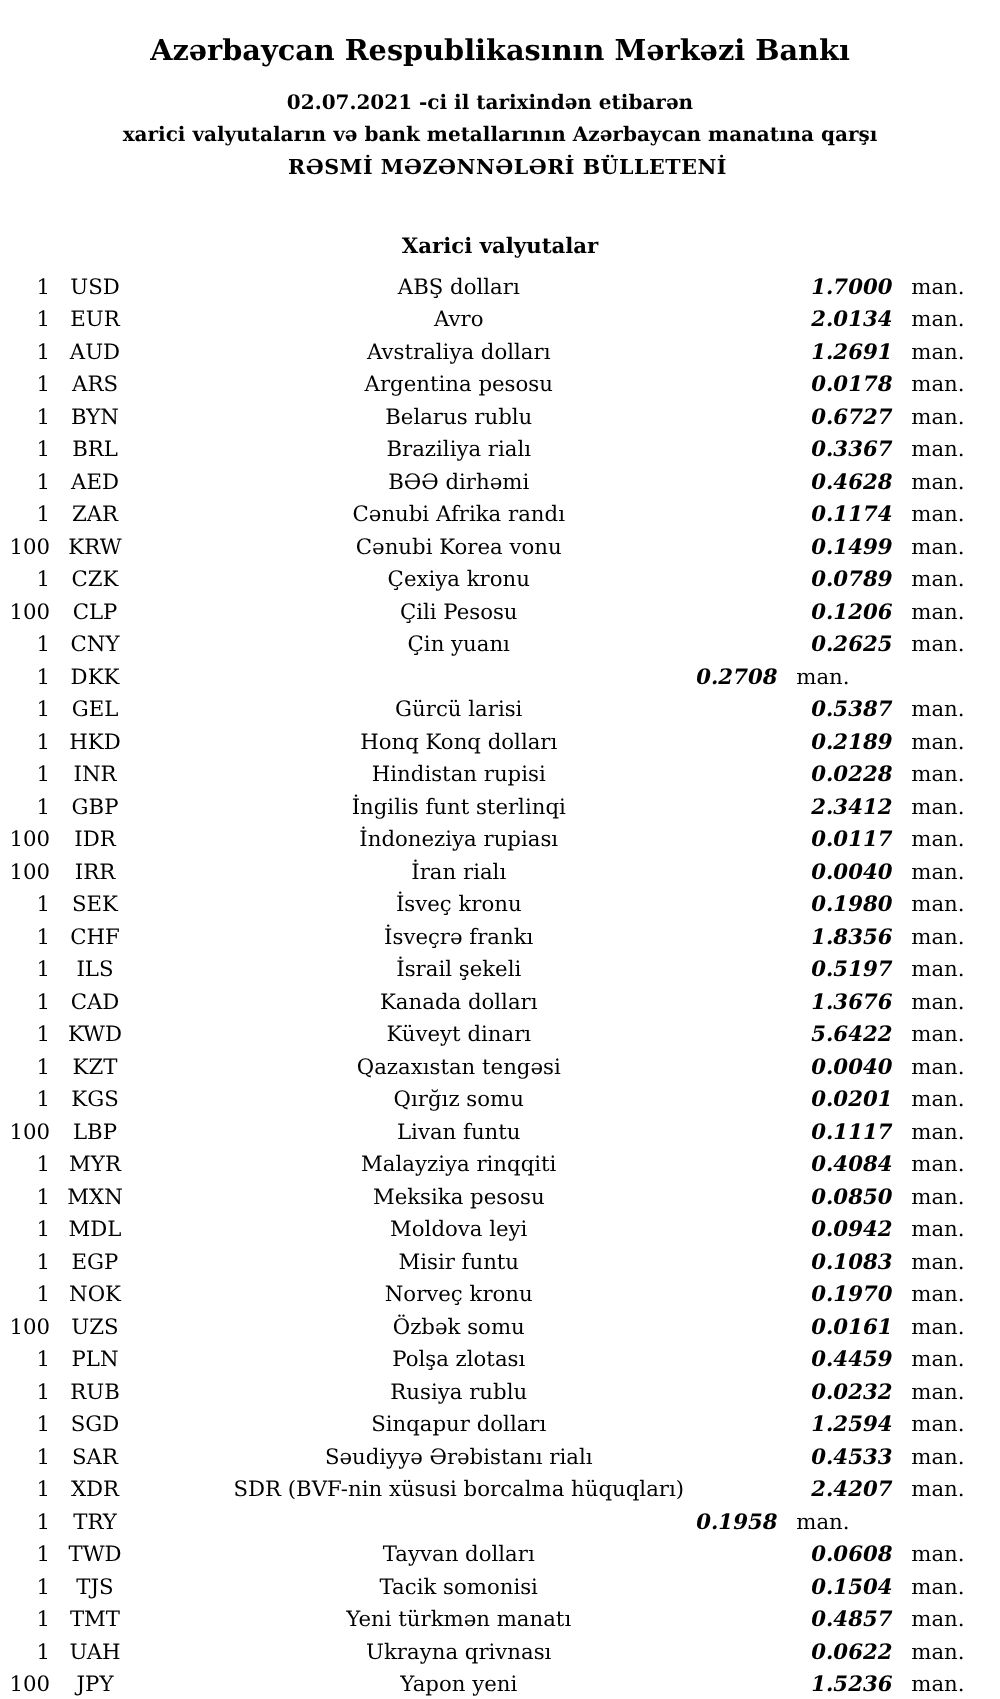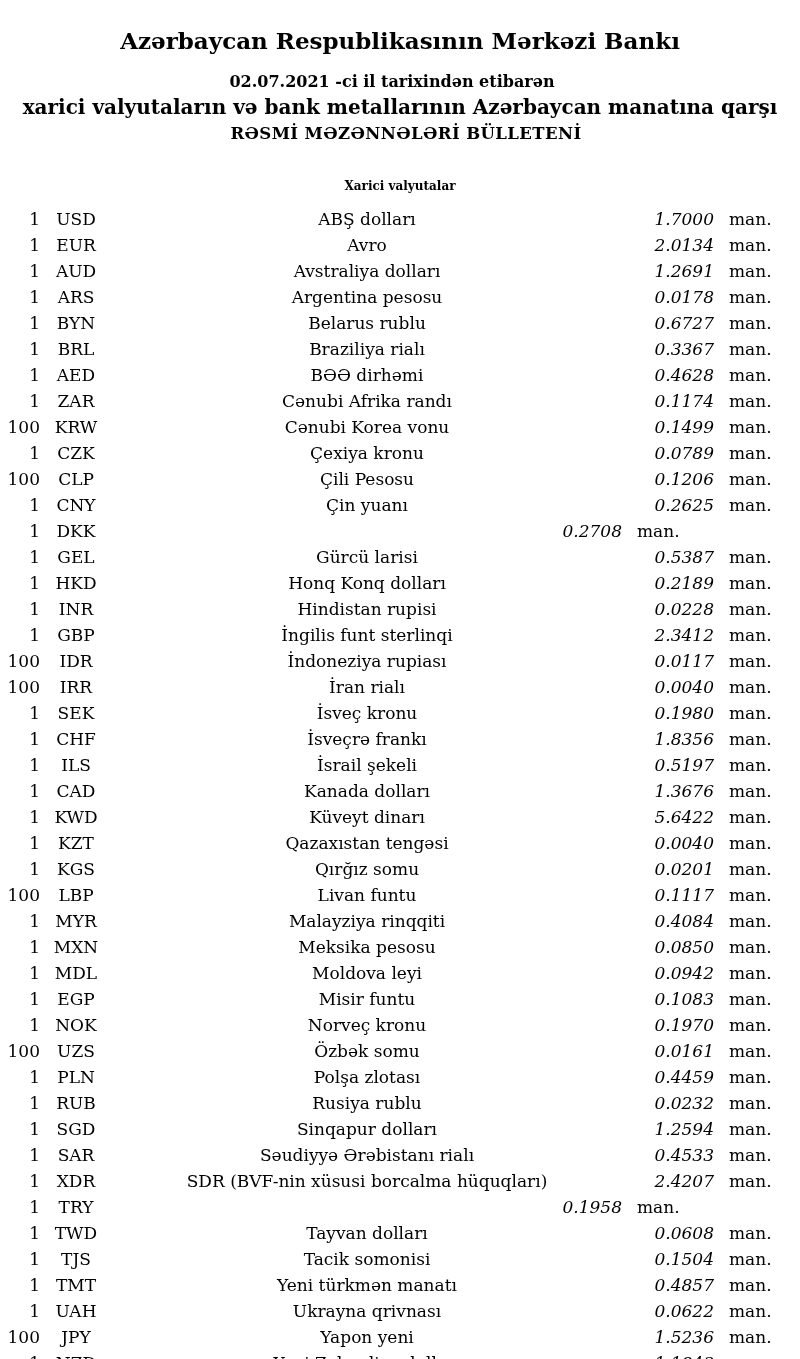--- a/index.html
+++ b/index.html
@@ -29,35 +29,35 @@
     font-weight: bold;
   }
   .date-line {
     margin: 9px 16px 0 0;
     font-size: 16px;
     line-height: 20px;
     font-weight: bold;
   }
   .subject-line {
     margin: 5px 0 0 0;
-    font-size: 20px;
+    font-size: 16px;
     line-height: 21px;
     font-weight: bold;
   }
   .bulletin-line {
     margin: 5px 0 0 12px;
     font-size: 16.5px;
     line-height: 22px;
     font-weight: bold;
     letter-spacing: 0.4px;
   }
   .section-title {
-    margin: 30px 0 0 0;
+    margin: 41px 0 0 0;
     text-align: center;
-    font-size: 12px;
+    font-size: 17px;
     line-height: 22px;
     font-weight: bold;
   }
   .rows {
     margin-top: 9px;
   }
   .row {
     display: grid;
     grid-template-columns: 42px 68px 1fr 92px 86px;
     align-items: baseline;
@@ -73,21 +73,21 @@
     text-align: center;
   }
   .cell-name {
     text-align: center;
     padding-left: 2px;
     white-space: nowrap;
     overflow: hidden;
   }
   .cell-rate {
     text-align: right;
-    font-weight: normal;
+    font-weight: bold;
     font-style: italic;
   }
   .cell-unit {
     text-align: left;
     padding-left: 15px;
   }
 </style>
 </head>
 <body>
 

